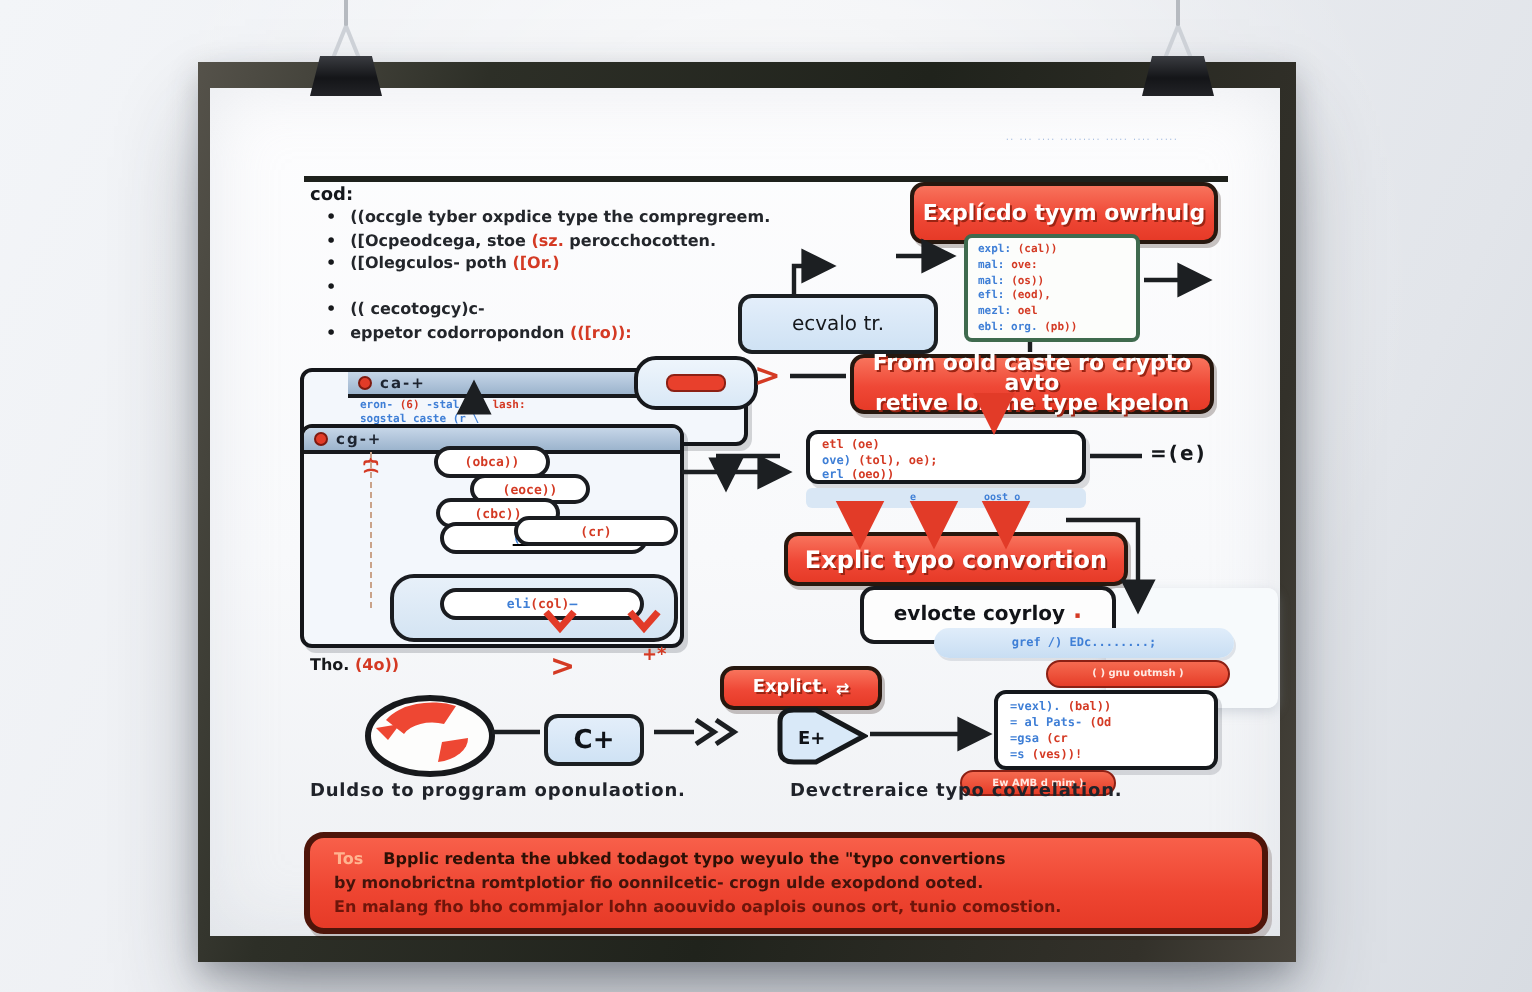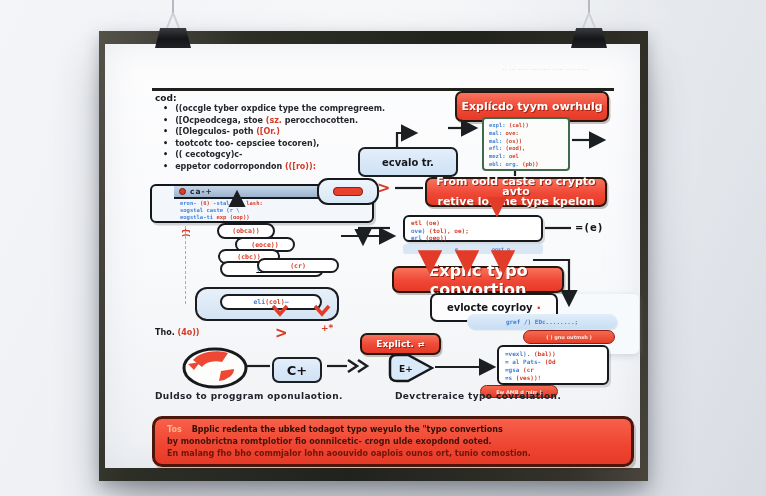--- a/index.html
+++ b/index.html
@@ -116,21 +116,20 @@
       <div class="row">
           <span class="d">•</span>
           <span><span>([Ocpeodcega, stoe </span><span class="cr">(sz.</span><span> perocchocotten.</span></span>
         </div>
       <div class="row">
           <span class="d">•</span>
           <span><span>([Olegculos- poth </span><span class="cr">([Or.)</span><span></span></span>
         </div>
       <div class="row">
           <span class="d">•</span>
-          <span><span>tootcotc too- cepsciee tocoren),</span><span class="cr"></span><span></span></span>
         </div>
       <div class="row">
           <span class="d">•</span>
           <span><span>(( cecotogcy)c-</span><span class="cr"></span><span></span></span>
         </div>
       <div class="row">
           <span class="d">•</span>
           <span><span>eppetor codorropondon </span><span class="cr">(([ro)):</span><span></span></span>
         </div>
     </div>
@@ -139,21 +138,21 @@
 
     <div class="abs mono" style="left:377px;top:73px;width:88px;height:54px;background:#fcfdfb;border:2px solid #3f6a4e;border-radius:4px;padding:3px 5px;font-size:5.5px;line-height:7.8px;box-sizing:border-box;">
       <div><span class="cb">expl: </span><span class="cr">(cal))</span></div>
       <div><span class="cb">mal: </span><span class="cr">ove:</span></div>
       <div><span class="cb">mal: </span><span class="cr">(os))</span></div>
       <div><span class="cb">efl: </span><span class="cr">(eod),</span></div>
       <div><span class="cb">mezl: </span><span class="cr">oel</span></div>
       <div><span class="cb">ebl: org. </span><span class="cr">(pb))</span></div>
     </div>
 
-    <div class="abs bluebox" style="left:253px;top:103px;width:96px;height:26px;font-weight:700;font-size:10px;color:#15181c;">ecvalo tr.</div>
+    <div class="abs bluebox" style="left:264px;top:103px;width:96px;height:26px;font-weight:400;font-size:10px;color:#15181c;">ecvalo tr.</div>
 
     <div class="abs redbox" style="left:320px;top:133px;width:178px;height:26px;font-size:11px;line-height:10px;flex-direction:column;">
       <span>From oold caste ro crypto avto</span>
       <span>retive lol the type kpelon</span>
     </div>
 
     <div class="abs win" style="left:45px;top:140px;width:198px;height:35px;padding-left:22px;">
       <div class="bar">
         <span class="dot"></span>
         <span class="bt">ca-+</span>
@@ -163,20 +162,26 @@
         <div><span class="cb">sogstal caste (r \</span><span class="cr"></span></div>
         <div><span class="cb">eogstla-ti </span><span class="cr">exp (oop))</span></div>
       </div>
     </div>
 
     <div class="abs" style="left:212px;top:134px;width:58px;height:23px;background:linear-gradient(180deg,#eef5fc,#d9e8f6);border:2px solid #16181c;border-radius:11px;display:flex;align-items:center;justify-content:center;">
       <div style="width:28px;height:7px;background:#e8402c;border-radius:4px;border:1px solid #8c2014;"></div>
     </div>
     <div class="abs cr" style="left:272px;top:134px;font-size:16px;font-weight:800;">&gt;</div>
 
+    <div class="abs win" style="left:45px;top:168px;width:188px;height:108px;">
+      <div class="bar">
+        <span class="dot"></span>
+        <span class="bt">cg-+</span>
+      </div>
+    </div>
     <div class="abs cr" style="left:76px;top:184px;font-size:8px;font-weight:bold;transform:rotate(90deg);">{(</div>
     <div class="abs" style="left:80px;top:182px;height:78px;border-left:1.5px dashed #c9a38a;"></div>
     <div class="blk cr" style="left:112px;top:179px;width:54px;height:12px;">(obca))</div>
     <div class="blk cr" style="left:130px;top:193px;width:56px;height:11px;">(eoce))</div>
     <div class="blk cr" style="left:113px;top:205px;width:58px;height:11px;">(cbc))</div>
     <div class="blk" style="left:115px;top:217px;width:100px;height:12px;text-decoration:underline;">
         <span class="cb">(ci&nbsp;</span>
         <span class="cr">ogr)</span>
       </div>
     <div class="blk cr" style="left:152px;top:214px;width:78px;height:11px;">(cr)</div>
@@ -191,21 +196,21 @@
       <div><span class="cb"></span><span class="cr">etl (oe)</span></div>
       <div><span class="cb">ove)   </span><span class="cr">(tol), oe);</span></div>
       <div><span class="cb">erl </span><span class="cr">(oeo))</span></div>
     </div>
     <div class="abs mono" style="left:298px;top:200px;width:140px;height:10px;background:#d9e7f5;border-radius:3px;font-size:5px;display:flex;align-items:center;gap:34px;padding-left:52px;box-sizing:border-box;">
       <span class="cb">e</span>
         <span class="cb">oost o</span>
     </div>
     <div class="abs lbl" style="left:470px;top:178px;font-size:10px;letter-spacing:1px;">=(e)</div>
 
-    <div class="abs redbox" style="left:287px;top:222px;width:168px;height:23px;font-size:16px;">Explic typo convortion</div>
+    <div class="abs redbox" style="left:287px;top:222px;width:168px;height:23px;font-size:12px;">Explic typo convortion</div>
 
     <div class="abs" style="left:448px;top:250px;width:86px;height:60px;background:#f7fafc;border-radius:5px;box-shadow:0 2px 6px rgba(150,160,175,.35);"></div>
 
     <div class="abs whitebox" style="left:325px;top:249px;width:124px;height:25px;font-weight:800;font-size:10px;color:#121418;gap:4px;">
       <span>evlocte coyrloy</span>
       <span class="cr" style="font-size:12px;">·</span>
     </div>
 
     <div class="abs mono cb" style="left:362px;top:270px;width:150px;height:15px;background:linear-gradient(180deg,#e0edfa,#c8def3);border-radius:8px;font-size:6px;display:flex;align-items:center;justify-content:center;box-shadow:1px 1.5px 0 rgba(40,60,90,.12);">gref /) EDc........;</div>
     <div class="abs pill" style="left:418px;top:286px;width:90px;height:12px;">( ) gnu outmsh )</div>

